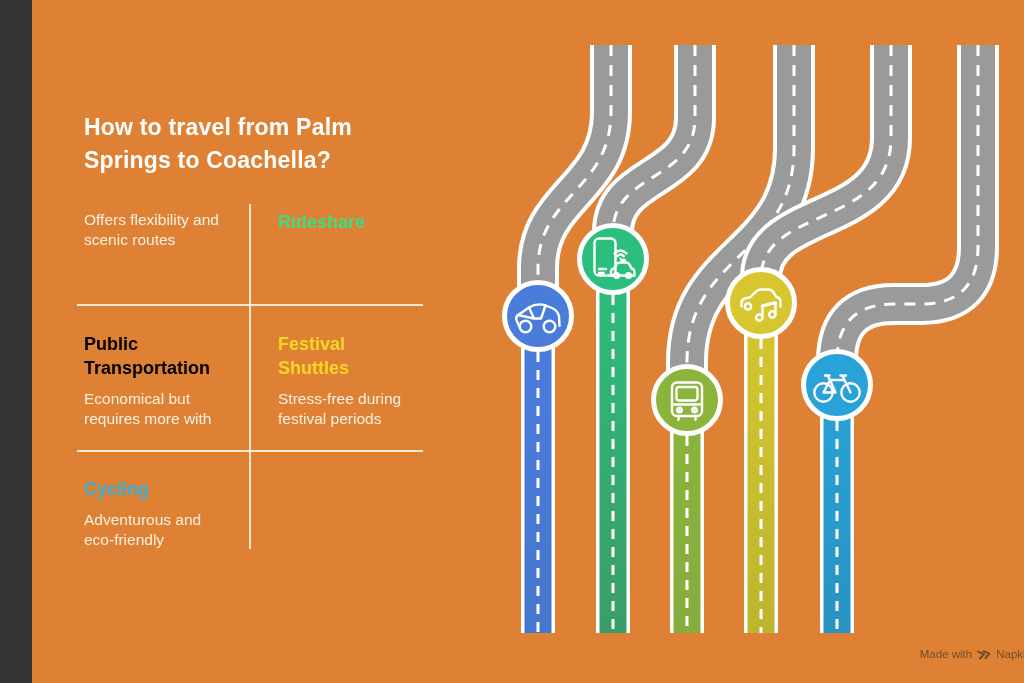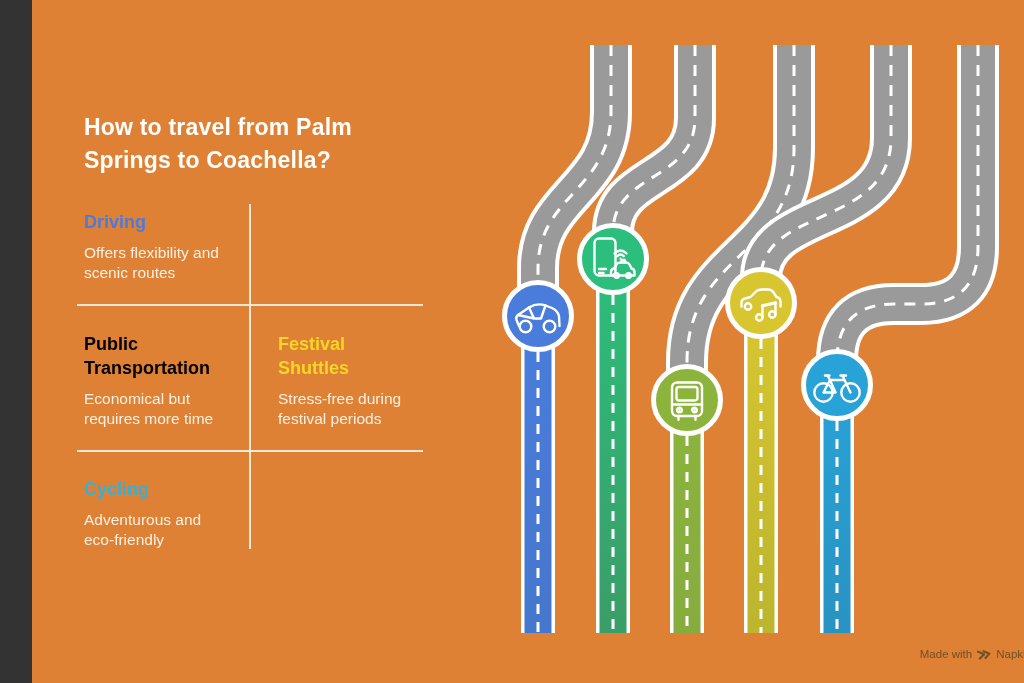--- a/index.html
+++ b/index.html
@@ -188,30 +188,30 @@
     </g>
   </svg>
 
   <div class="page-title">How to travel from Palm Springs to Coachella?</div>
 
   <div class="divider div-v"></div>
   <div class="divider div-h1"></div>
   <div class="divider div-h2"></div>
 
   <div class="cell col-left row1">
-    <h3 style="color: rgb(74, 123, 224);">Driving</h3>
     <p>Offers flexibility and scenic routes</p>
   </div>
 
   <div class="cell col-right row1">
+    <h3 style="color: rgb(63, 220, 134);">Rideshare</h3>
   </div>
 
   <div class="cell col-left row2">
     <h3 style="color: #000000;">Public Transportation</h3>
-    <p>Economical but requires more time</p>
+    <p>Economical but requires more with</p>
   </div>
 
   <div class="cell col-left row3 cell-cycling">
     <h3 style="color: rgb(51, 177, 220);">Cycling</h3>
     <p>Adventurous and eco-friendly</p>
   </div>
 
   <div class="cell col-right row2">
     <h3 style="color: rgb(245, 213, 40);">Festival Shuttles</h3>
     <p>Stress-free during festival periods</p>

